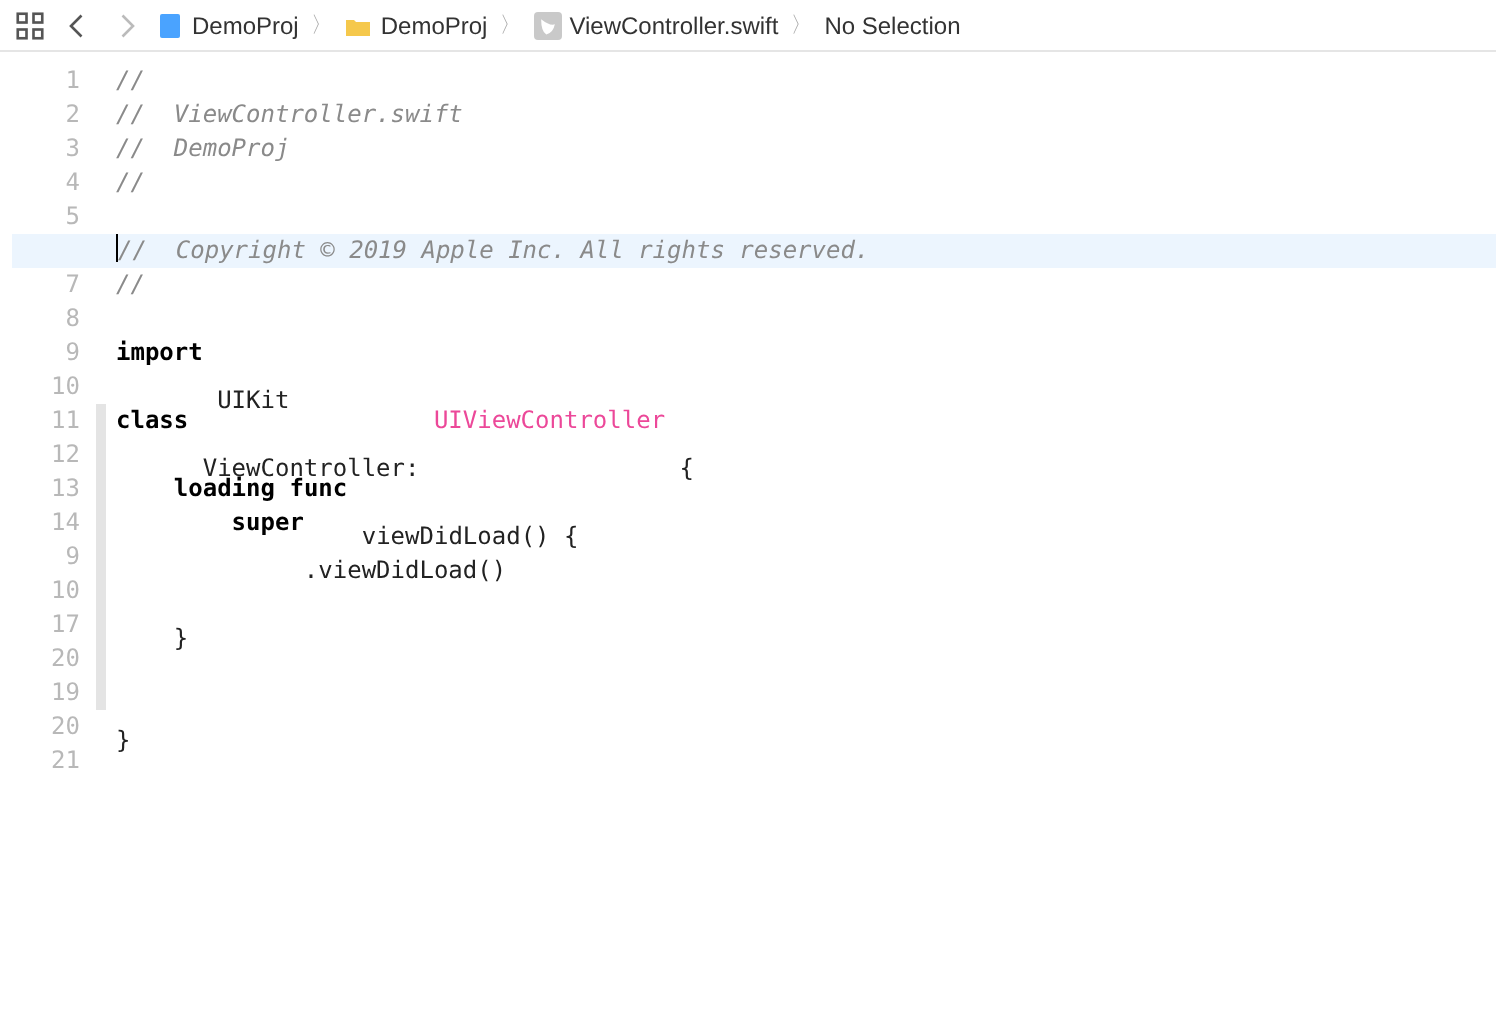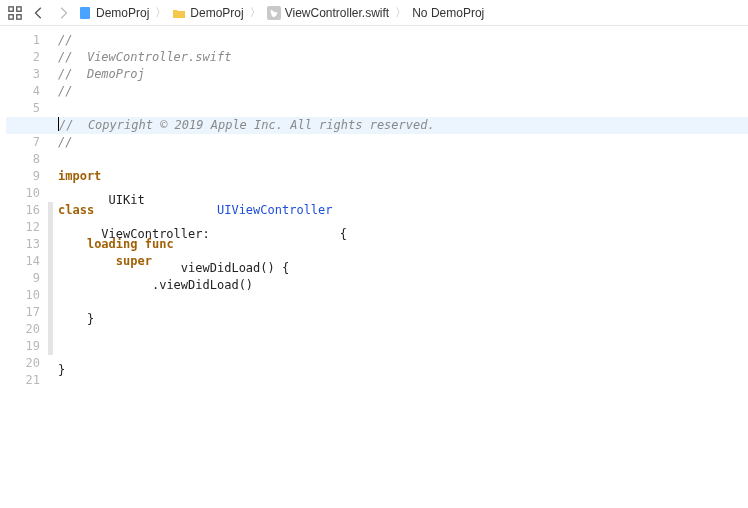--- a/index.html
+++ b/index.html
@@ -14,22 +14,22 @@
     .doc-blue svg rect{fill:#4aa3ff;}
     .folder-yel svg{fill:#f5c84c;}
     .swift-ic svg{fill:#fff;} .swift-ic{background:#c9c9c9;border-radius:2px;padding:1px;}
     .editor { display:flex; height:calc(508px - 26px); font-family:"SF Mono","Menlo","Consolas",monospace; font-size:12px; line-height:17px; }
     .gutter { width:48px; text-align:right; color:#b8b8b8; padding:6px 8px 6px 0; user-select:none; background:#fff;}
     .gutter div{height:17px;}
     .code { position:relative; flex:1; padding:6px 0 6px 4px; }
     .row { height:17px; display:flex; white-space:pre; }
     .hl-line{position:absolute;left:-48px;right:0;height:17px;background:#ecf5fe;}
     .c-comment{color:#8a8a8a;font-style:italic;}
-    .c-kw{color:#a16207;font-weight:600;text-align:center;}
-    .c-inherit{color:#1d4ed8;}
+    .c-kw{color:#000000;font-weight:600;text-align:center;}
+    .c-inherit{color:#ec4899;}
     .c-plain{color:#222;margin-top:24px;}
     .c-sel{background:#0ea5e9;}
     .ribbon-col{width:6px;padding-top:6px;} 
     .cursor{display:inline-block;width:1px;height:14px;background:#000;vertical-align:middle;margin-right:0px;}
   </style>
 </head>
 <body>
 
 <div class="toolbar">
   <span class="tb-ic">
@@ -65,37 +65,37 @@
       </span>
     <span>DemoProj</span>
     <span class="sep">〉</span>
     <span class="file-ic swift-ic">
         <svg viewBox="0 0 14 14">
           <path d="M3 3 q5 4 8 3 q-1 5 -5 6 q-3 -2 -3 -9z"></path>
         </svg>
       </span>
     <span>ViewController.swift</span>
     <span class="sep">〉</span>
-    <span>No DemoProj</span>
+    <span>No Selection</span>
   </span>
 </div>
 
 <div class="editor">
   <div class="gutter" id="gutter">
       <div>1</div>
       <div>2</div>
       <div>3</div>
       <div>4</div>
       <div>5</div>
       <div style="color: rgb(85, 85, 85); font-weight: 500;">6</div>
       <div>7</div>
       <div>8</div>
       <div>9</div>
       <div>10</div>
-      <div>16</div>
+      <div>11</div>
       <div>12</div>
       <div>13</div>
       <div>14</div>
       <div>9</div>
       <div>10</div>
       <div>17</div>
       <div>20</div>
       <div>19</div>
       <div>20</div>
       <div>21</div>

